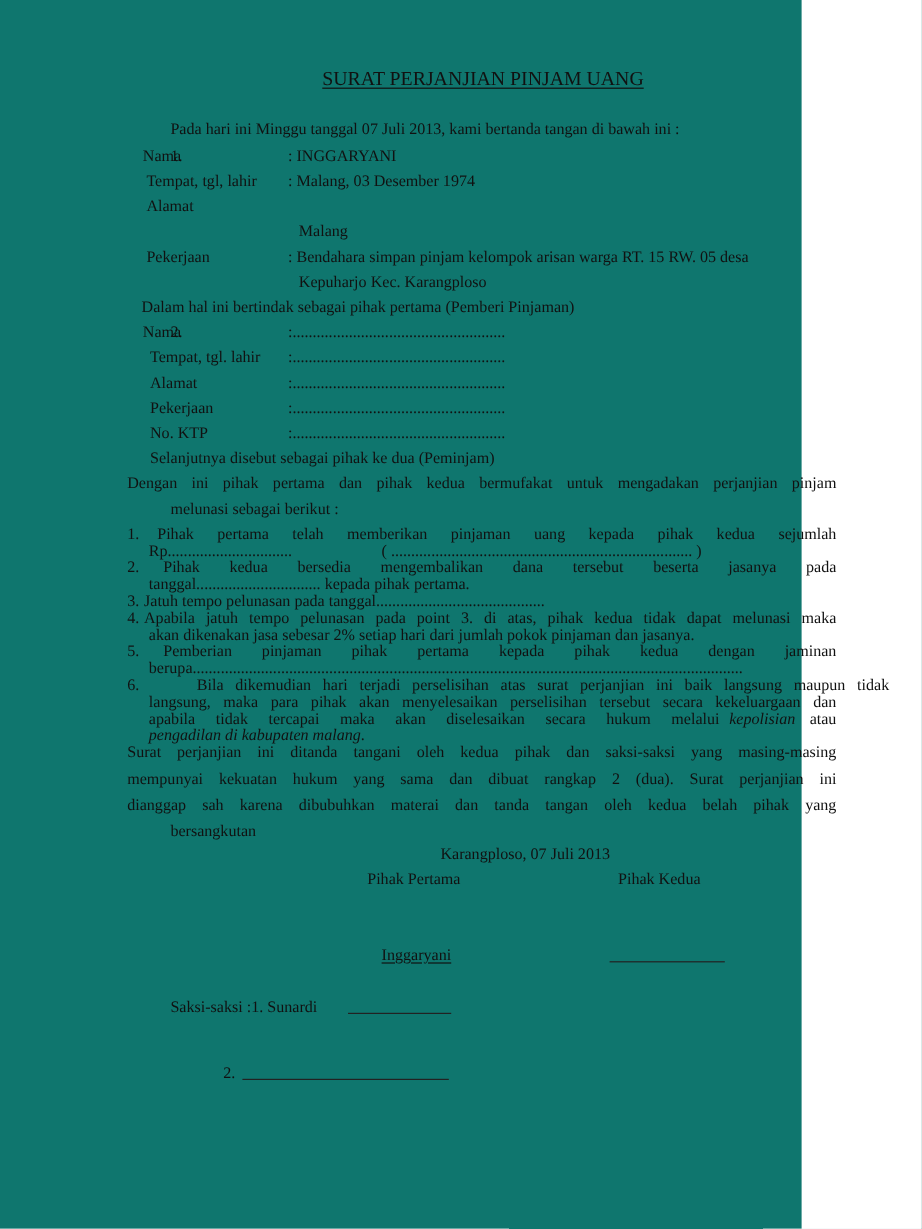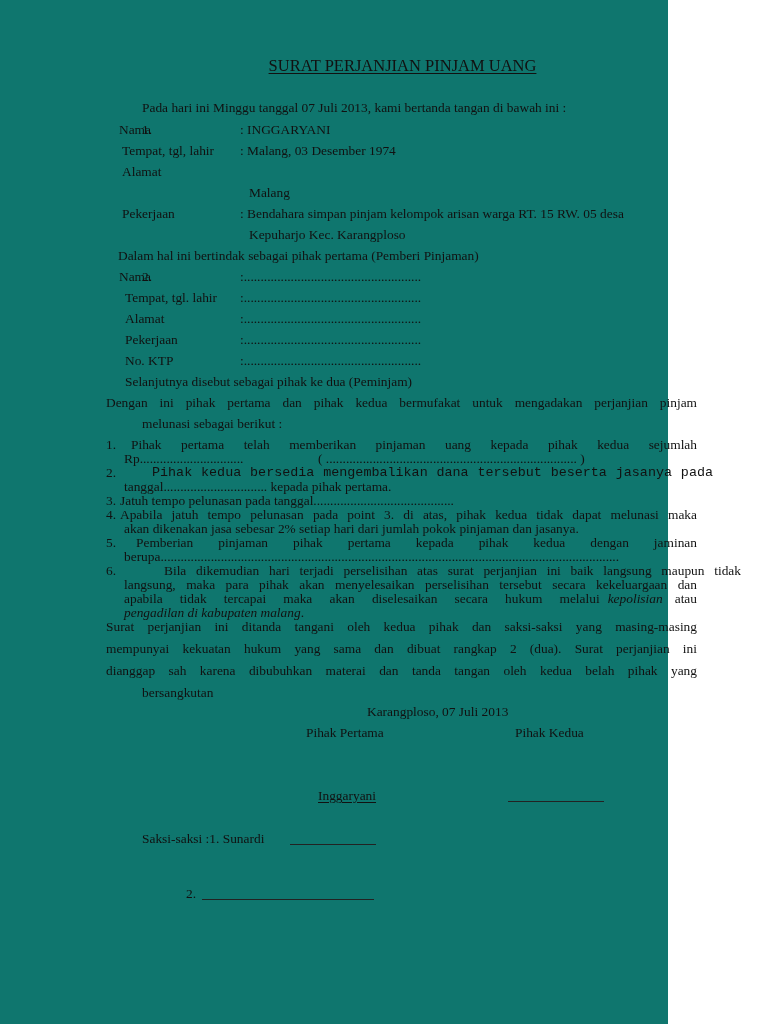--- a/index.html
+++ b/index.html
@@ -69,21 +69,21 @@
 
   <div class="abs just" style="top:395px;">Dengan ini pihak pertama dan pihak kedua bermufakat untuk mengadakan perjanjian pinjam</div>
   <div class="abs lbl" style="top:416px;">melunasi sebagai berikut :</div>
 
   <div class="abs num" style="top:437px;">1.</div>
   <div class="abs just-item" style="top:437px; left:131px; width:566px;">Pihak pertama telah memberikan pinjaman uang kepada pihak kedua sejumlah</div>
   <div class="abs" style="left:124px; top:451px;">Rp...............................</div>
   <div class="abs" style="left:318px; top:451px;">( ........................................................................... )</div>
 
   <div class="abs num" style="top:465px;">2.</div>
-  <div class="abs just-item" style="top:465px; left:152px; width:561px;font-family:Liberation Mono, monospace;">Pihak kedua bersedia mengembalikan dana tersebut beserta jasanya pada</div>
+  <div class="abs just-item" style="top:465px; left:136px; width:561px;">Pihak kedua bersedia mengembalikan dana tersebut beserta jasanya pada</div>
   <div class="abs" style="left:124px; top:479px;">tanggal............................... kepada pihak pertama.</div>
 
   <div class="abs num" style="top:493px;">3.</div>
   <div class="abs" style="left:120px; top:493px;">Jatuh tempo pelunasan pada tanggal..........................................</div>
 
   <div class="abs num" style="top:507px;">4.</div>
   <div class="abs just-item" style="top:507px; left:120px; width:577px;">Apabila jatuh tempo pelunasan pada point 3. di atas, pihak kedua tidak dapat melunasi maka</div>
   <div class="abs" style="left:124px; top:521px;">akan dikenakan jasa sebesar 2% setiap hari dari jumlah pokok pinjaman dan jasanya.</div>
 
   <div class="abs num" style="top:535px;">5.</div>

